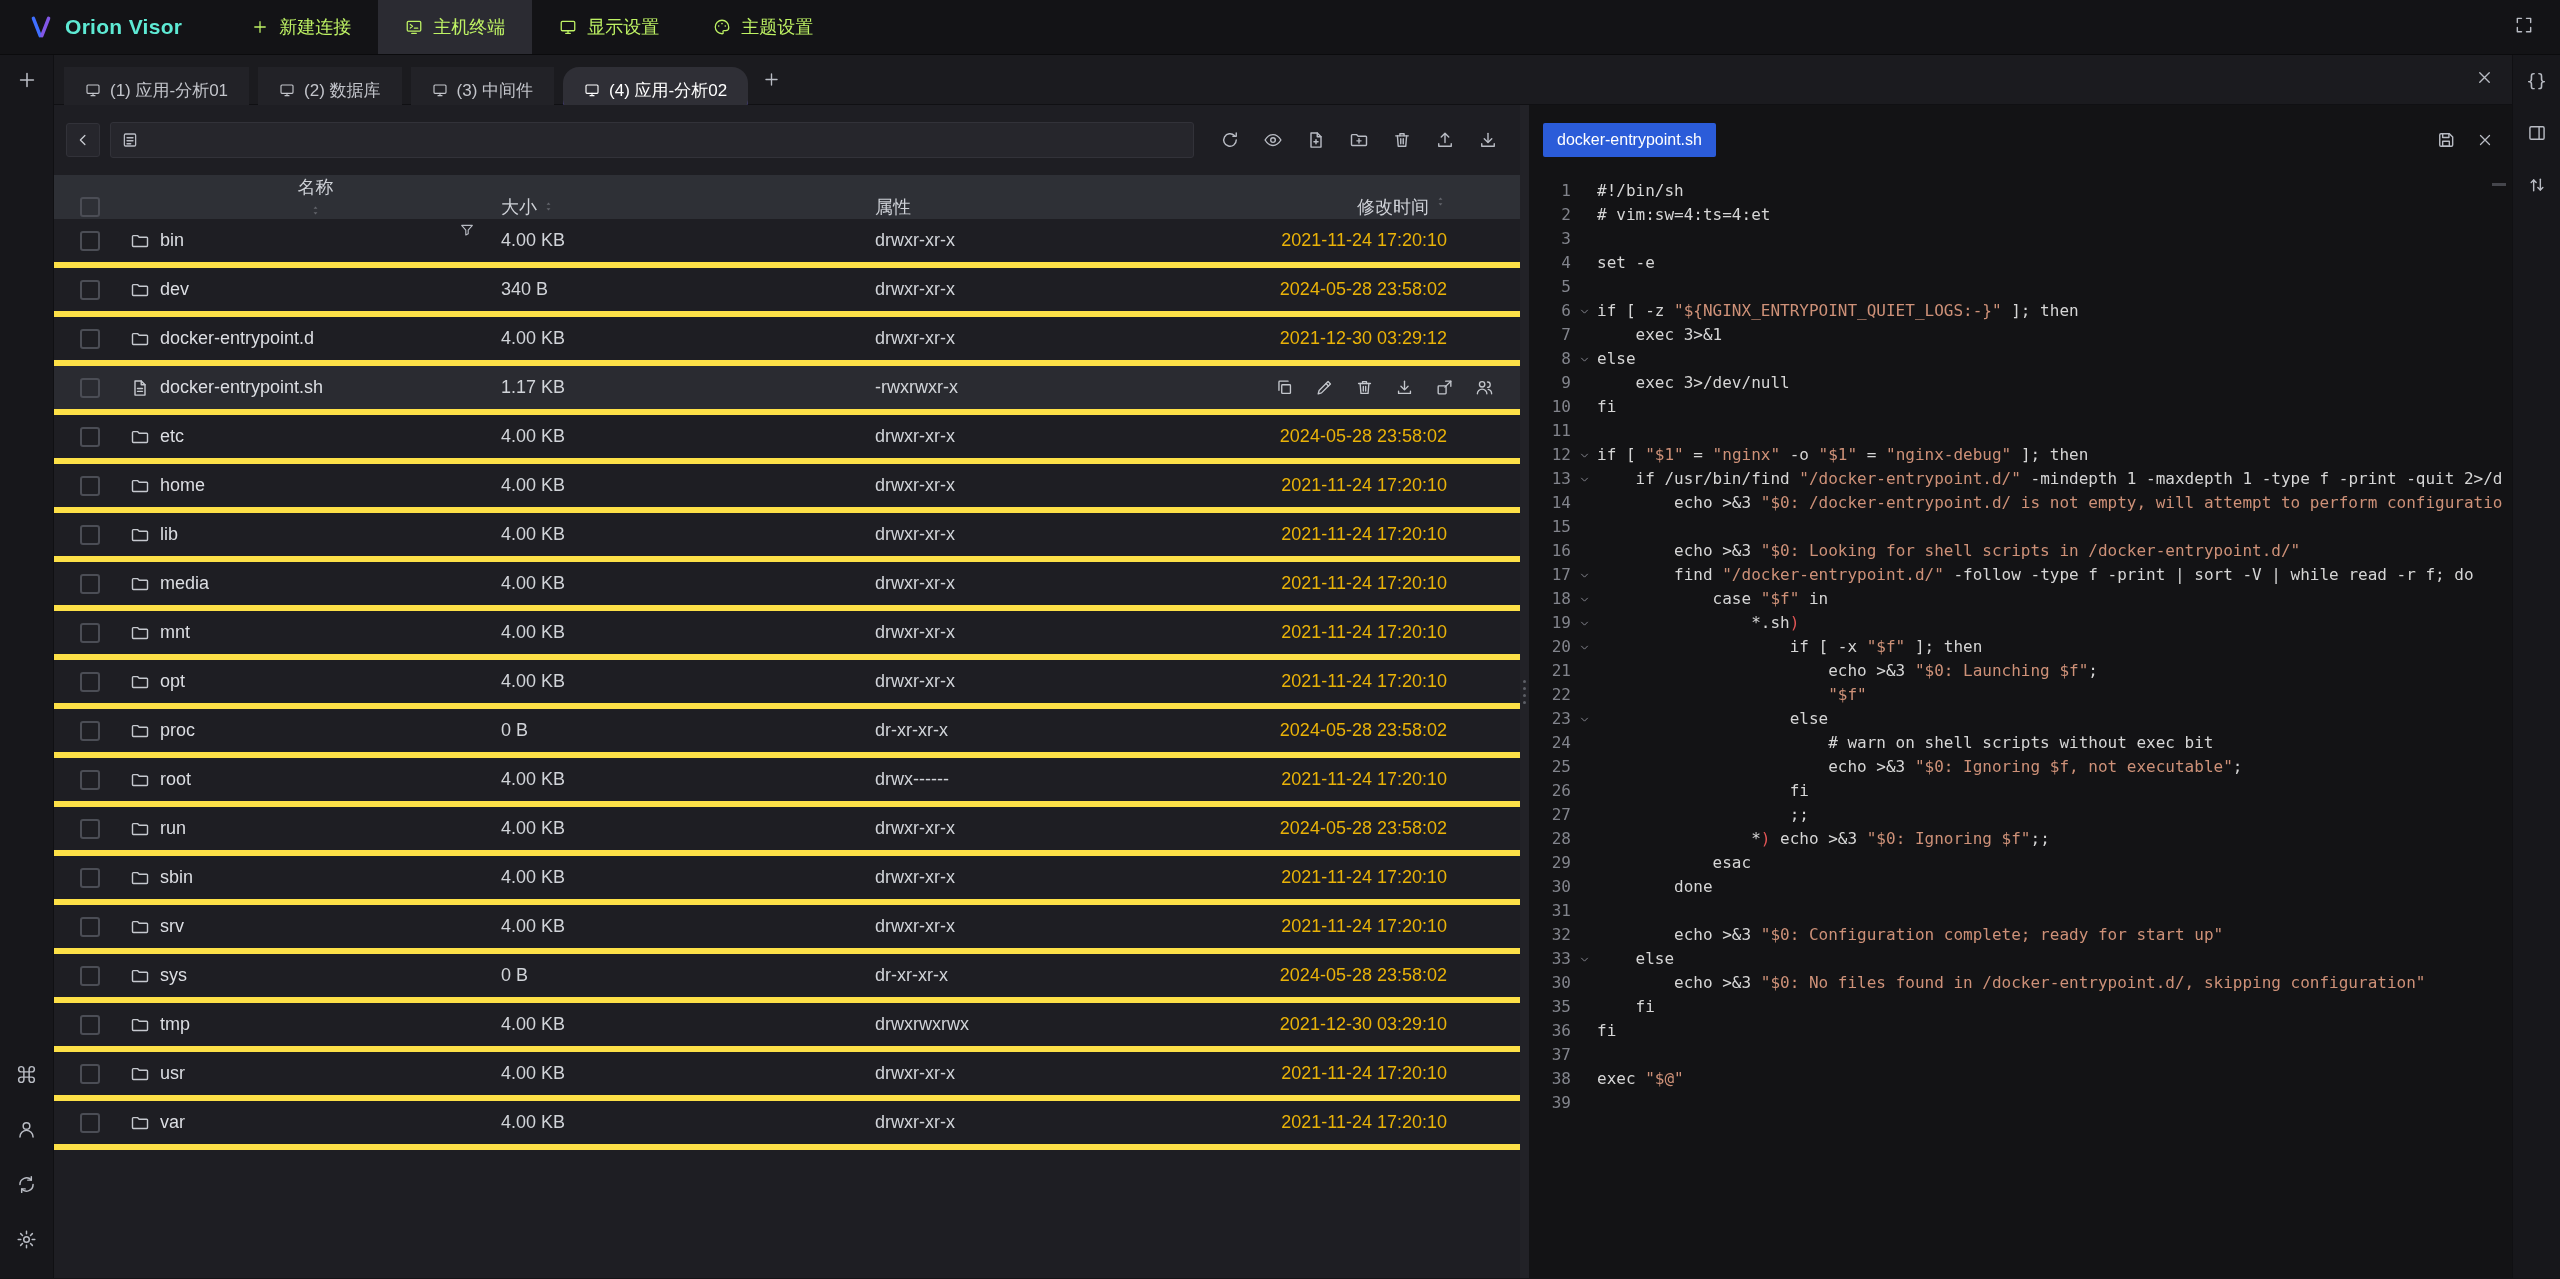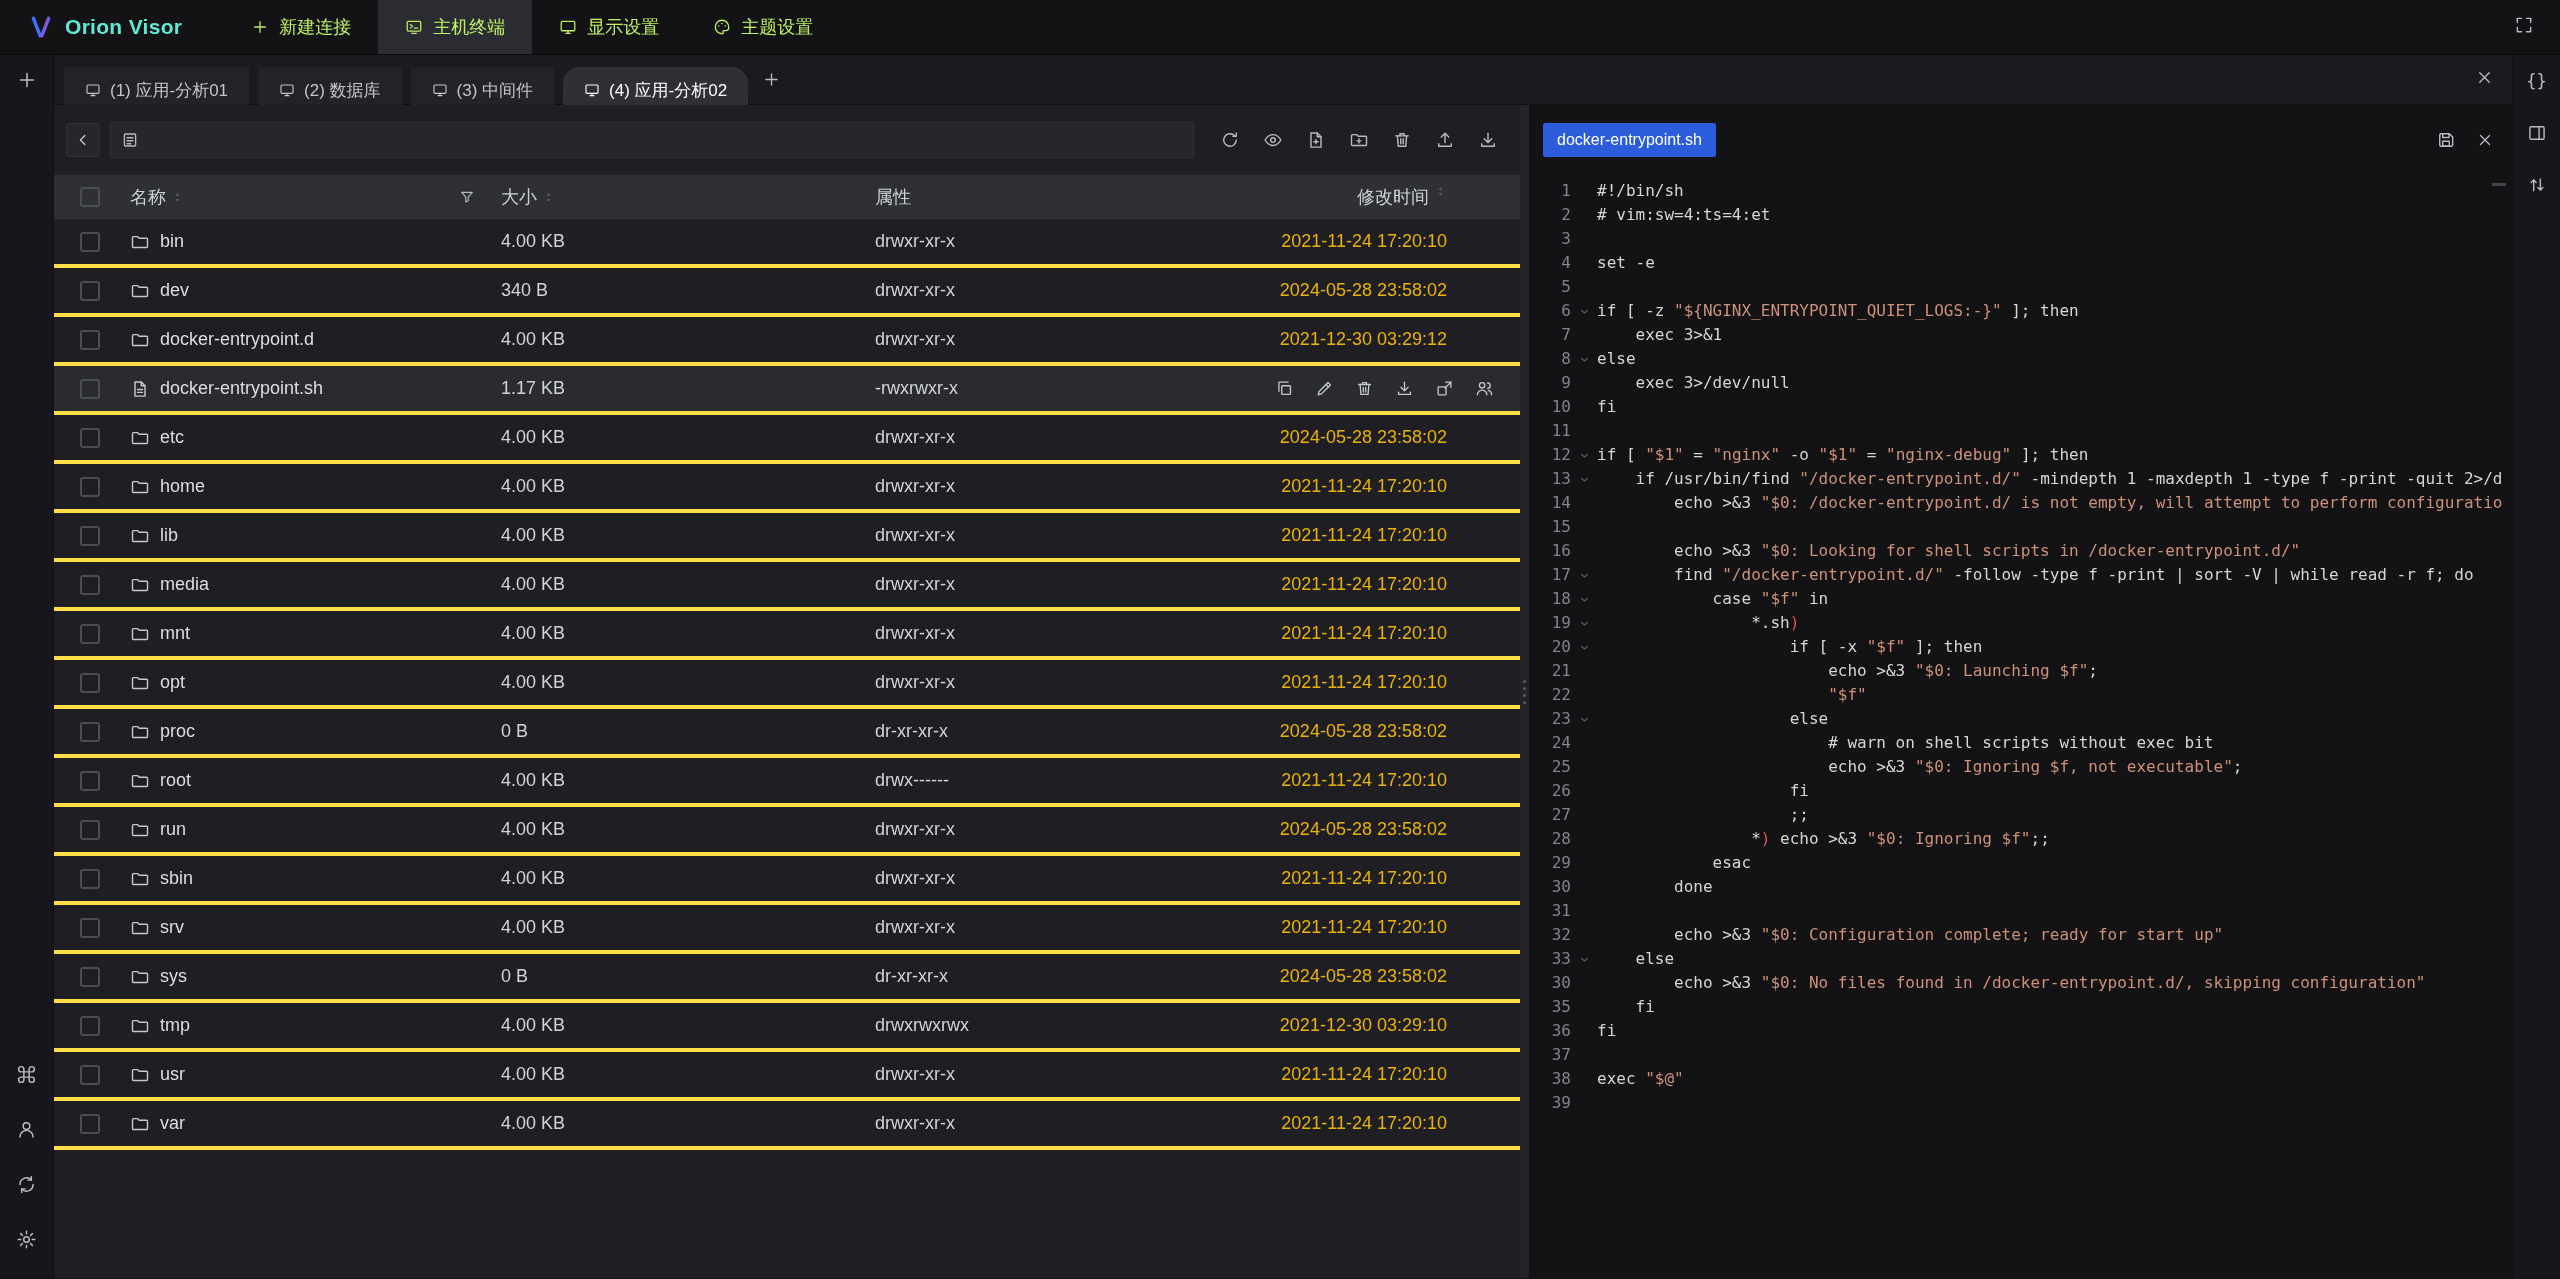--- a/index.html
+++ b/index.html
@@ -47,26 +47,26 @@
   
   .file-panel { width:1466px; background:#1e1e23; display:flex; flex-direction:column; }
   .file-toolbar { height:70px; display:flex; align-items:center; padding:0 16px 0 12px; gap:10px; }
   .back-btn { width:34px; height:34px; flex:none; background:#26262c; border:1px solid #323239; border-radius:3px; color:#c9ccd2; display:flex; align-items:center; justify-content:center; cursor:pointer; }
   .path-input { flex:1; height:36px; background:#26262c; border:1px solid #323239; border-radius:3px; display:flex; align-items:center; padding:0 10px; gap:8px; color:#aeb1b8; cursor:text; }
   .toolbar-icons { display:flex; gap:23px; padding:0 6px 0 16px; }
 
   .grid-cols { display:grid; grid-template-columns:64px 383px 374px 400px 1fr; align-items:center; }
   .ftable-header { height:44px; background:#2e3036; font-size:18px; color:#ced1d7; }
   .h-name,.h-size { display:flex; align-items:center; gap:5px; }
-  .h-name { padding-left:12px; }
+  .h-name { padding-left:12px;flex-direction:column; }
   .h-name .funnel { margin-left:auto; margin-right:26px; }
   .h-time { display:flex; align-items:flex-start; justify-content:flex-end; gap:5px; padding-right:73px; }
   .sort-ic { color:#63656c; }
 
-  .frow { height:49px; border-bottom:4px solid #fde047; font-size:18px; color:#dcdee3; cursor:default; }
+  .frow { height:49px; border-bottom:6px solid #fde047; font-size:18px; color:#dcdee3; cursor:default; }
   .frow.hover { background:#2a2b31; }
   .col-check { padding-left:26px; }
   .checkbox { width:20px; height:20px; border:2px solid #4b4d55; border-radius:3px; display:block; background:transparent; cursor:pointer; }
   .name-cell { display:flex; align-items:center; gap:10px; padding-left:12px; }
   .name-cell .row-icon { color:#c6c9cf; }
   .size-cell,.attr-cell { color:#d1d4d9; }
   .time-cell { text-align:right; padding-right:73px; color:#eab308; }
   .actions-cell { display:flex; align-items:center; justify-content:flex-end; gap:21px; padding-right:40px; }
   .actions-cell .icon-btn { color:#c4c7cd; }
 

